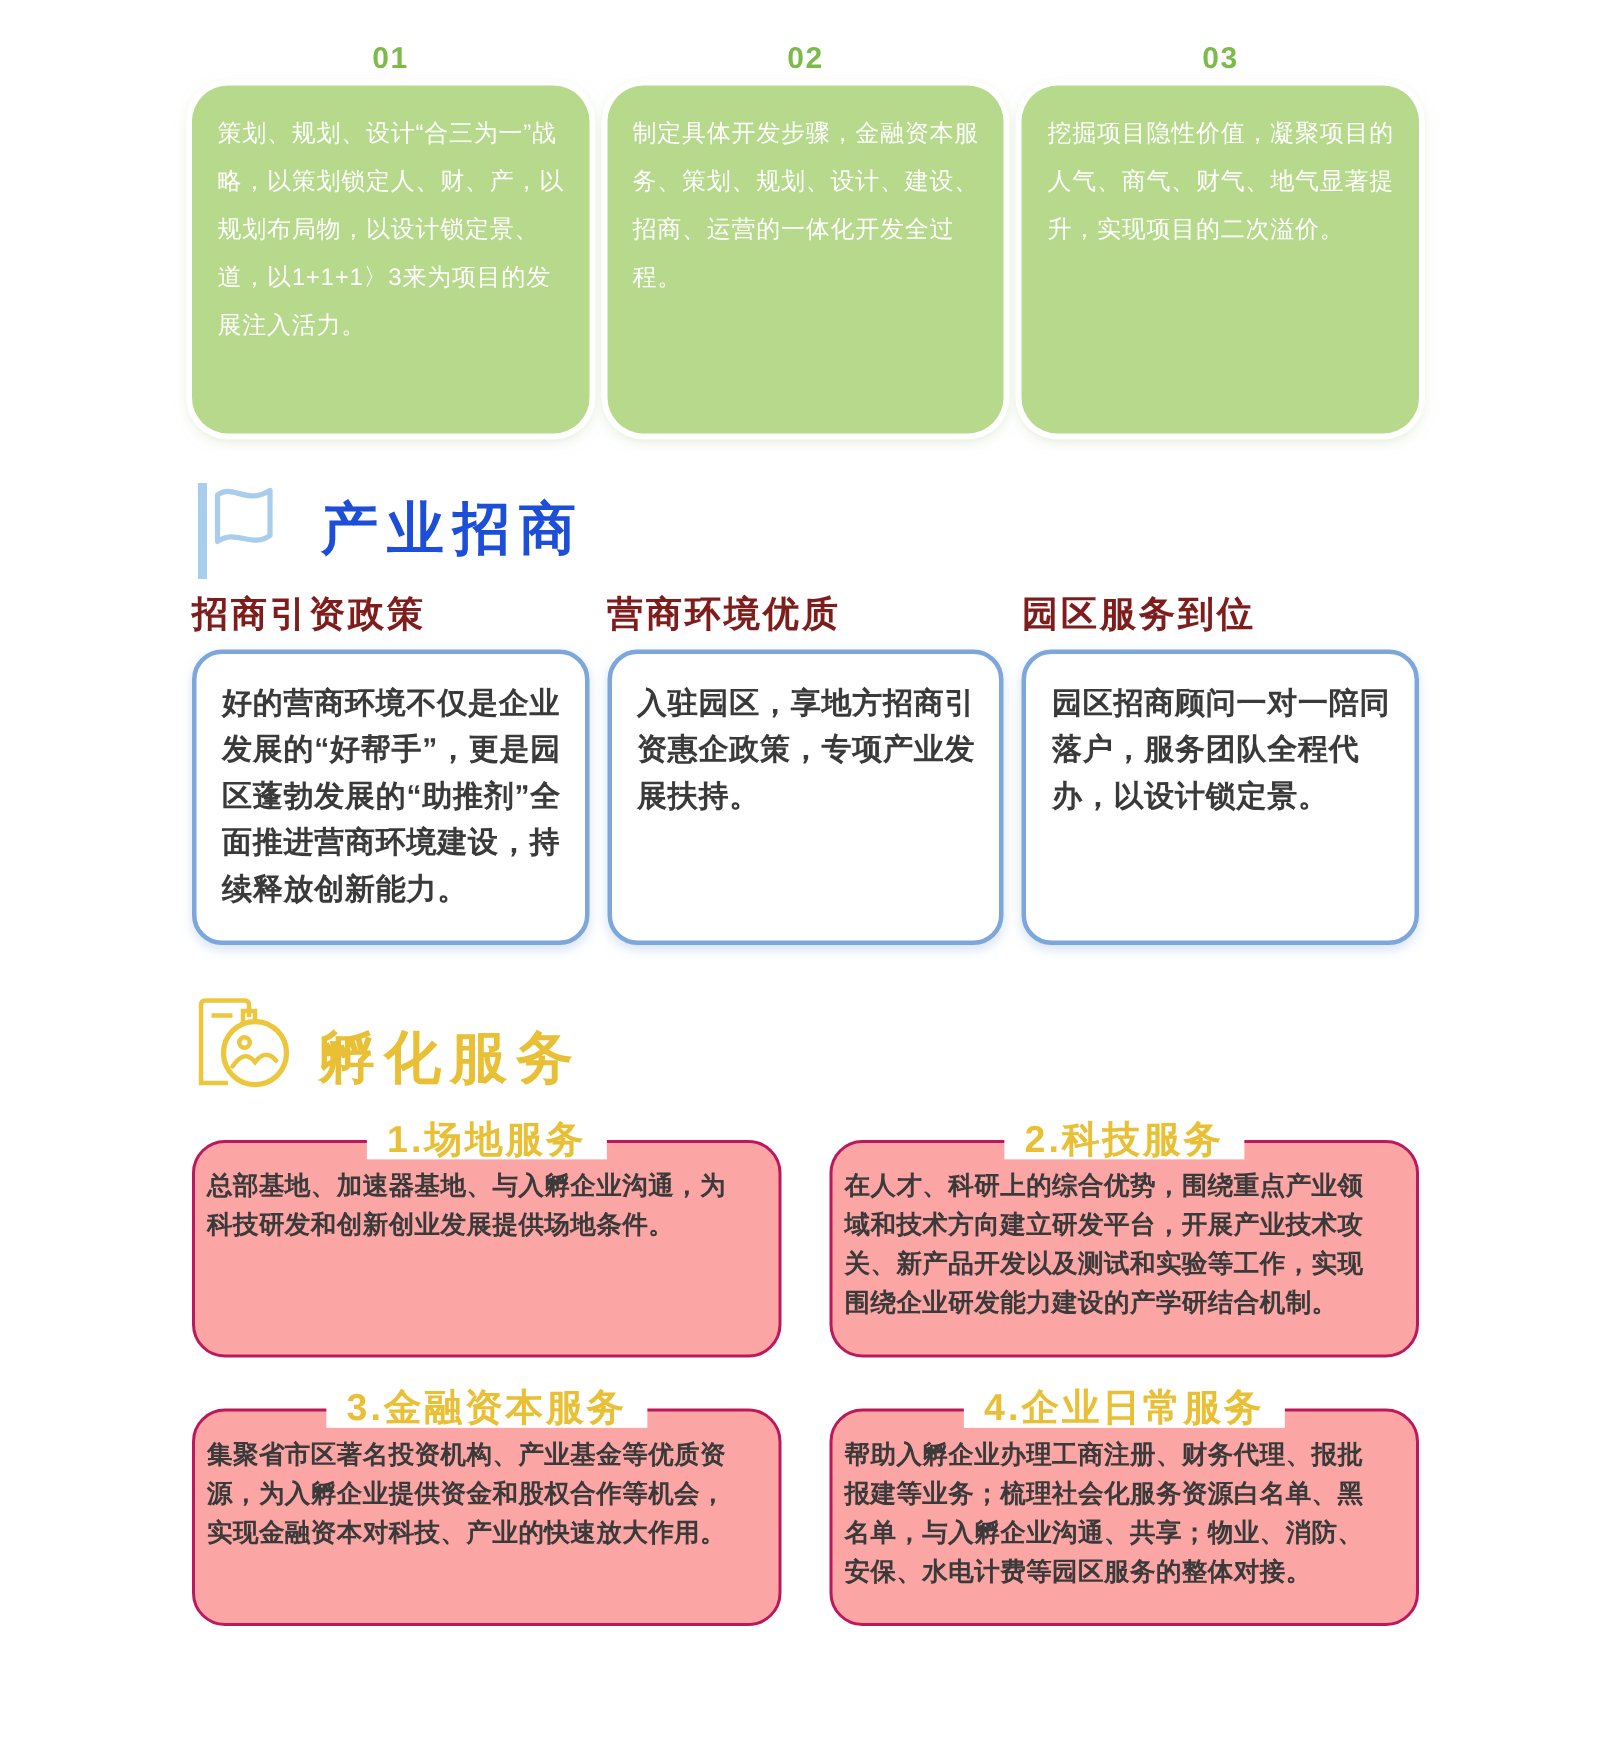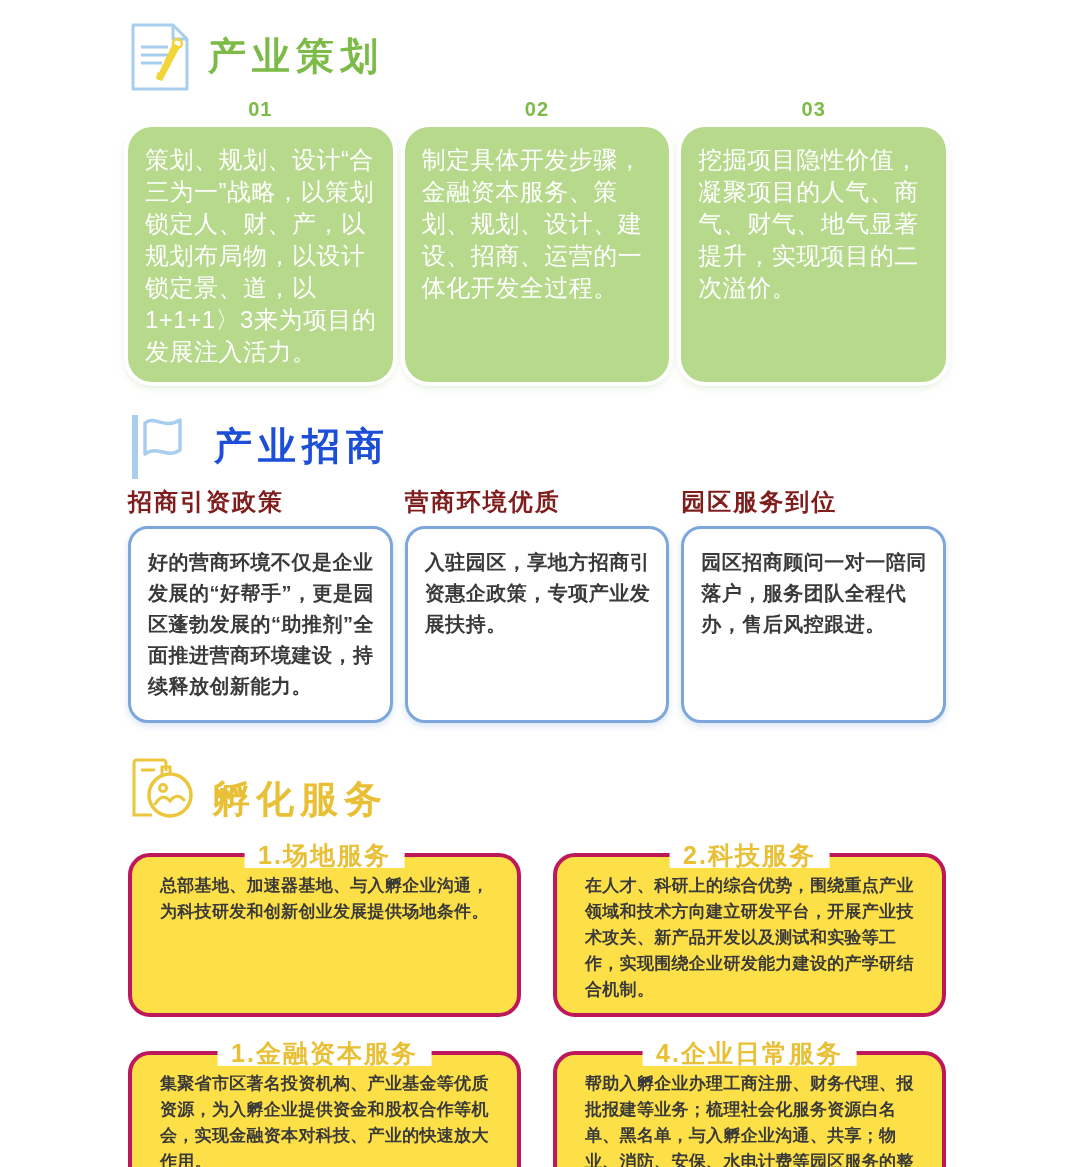--- a/index.html
+++ b/index.html
@@ -23,21 +23,21 @@
   .grid3 { display:grid; grid-template-columns:repeat(3,1fr); gap:12px; }
   .grid2 { display:grid; grid-template-columns:repeat(2,1fr); column-gap:32px; row-gap:34px; }
 
   
   .num-row { margin-top:6px; }
   .num { text-align:center; font-size:20px; font-weight:700; color:#7cbb47; letter-spacing:1px; }
   .green-cards { margin-top:6px; }
   .green-card {
     min-height:232px; background:#b6d98c; border-radius:24px;
     padding:17px 15px 14px 17px; color:#ffffff;
-    font-size:24px; line-height:32px; font-weight:500;
+    font-size:16px; line-height:32px; font-weight:500;
     box-shadow:0 0 0 4px #ffffff, 0 3px 10px rgba(168,198,134,.55);
     letter-spacing:.5px;
   }
 
   
   .sec-invest { margin-top:30px; }
   .col-heads { margin-top:4px; }
   .col-head { text-align:left; font-size:24px; font-weight:700; color:#7f1d1d; letter-spacing:2px; }
   .blue-cards { margin-top:8px; }
   .blue-card {
@@ -46,54 +46,39 @@
     padding:18px 15px 12px 17px;
     font-size:20px; line-height:31px; font-weight:600; color:#3a3a3a;
     box-shadow:0 3px 7px rgba(125,167,218,.30);
     letter-spacing:.5px;
   }
 
   
   .sec-incub { margin-top:34px; }
   .yellow-cards { margin-top:30px; }
   .yellow-card {
-    position:relative; min-height:145px; background:#fde047;
-    border:4px solid #be185d; border-radius:22px;
-    padding:16px 20px 10px 28px;
+    position:relative; min-height:145px; background:#fca5a5;
+    border:2px solid #be185d; border-radius:22px;
+    padding:16px 20px 10px 8px;
     font-size:17px; line-height:26px; font-weight:600; color:#3a3a3a;
     letter-spacing:.3px;
   }
   .yellow-card .chip {
     position:absolute; top:0; left:50%;
     transform:translate(-50%,-58%);
     background:#ffffff; padding:0 14px; white-space:nowrap;
     font-size:25px; font-weight:700; color:#e9c035; letter-spacing:2px;
   }
 </style>
 </head>
 <body>
 
 <div class="content">
 
   <section class="sec sec-plan">
-    <div class="sec-header">
-      <span class="icon">
-        <svg width="64" height="70" viewBox="0 0 64 70" fill="none">
-          <path d="M5 3 h40 l14 14 v50 h-54 z" stroke="#a9cdec" stroke-width="3" stroke-linejoin="round" fill="none"></path>
-          <path d="M45 3 v14 h14" stroke="#a9cdec" stroke-width="3" stroke-linejoin="round" fill="none"></path>
-          <line x1="13" y1="25" x2="40" y2="25" stroke="#a9cdec" stroke-width="3"></line>
-          <line x1="13" y1="33" x2="40" y2="33" stroke="#a9cdec" stroke-width="3"></line>
-          <line x1="13" y1="41" x2="34" y2="41" stroke="#a9cdec" stroke-width="3"></line>
-          <polygon points="28,57 34,59 52,25 45,21" fill="#f2d638"></polygon>
-          <path d="M28 57 l1.5 -7 l5 2 z" fill="#f2d638"></path>
-          <ellipse cx="49.5" cy="21.5" rx="4.5" ry="4" transform="rotate(28 49.5 21.5)" stroke="#f2d638" stroke-width="2.5" fill="none"></ellipse>
-        </svg>
-      </span>
-      <h2 class="sec-title t-green">产业策划</h2>
-    </div>
 
     <div class="grid3 num-row">
       <div class="num">01</div>
       <div class="num">02</div>
       <div class="num">03</div>
     </div>
 
     <div class="grid3 green-cards">
       <div class="green-card">
         <p>策划、规划、设计“合三为一”战略，以策划锁定人、财、产，以规划布局物，以设计锁定景、道，以1+1+1〉3来为项目的发展注入活力。</p>
@@ -125,21 +110,21 @@
     </div>
 
     <div class="grid3 blue-cards">
       <div class="blue-card">
         <p>好的营商环境不仅是企业发展的“好帮手”，更是园区蓬勃发展的“助推剂”全面推进营商环境建设，持续释放创新能力。</p>
       </div>
       <div class="blue-card">
         <p>入驻园区，享地方招商引资惠企政策，专项产业发展扶持。</p>
       </div>
       <div class="blue-card">
-        <p>园区招商顾问一对一陪同落户，服务团队全程代办，售后风控跟进。</p>
+        <p>园区招商顾问一对一陪同落户，服务团队全程代办，以设计锁定景。</p>
       </div>
     </div>
   </section>
 
   <section class="sec sec-incub">
     <div class="sec-header">
       <span class="icon">
         <svg width="68" height="66" viewBox="0 0 68 66" fill="none">
           <path d="M6 6 q0 -3 3 -3 h26 q3 0 3 3 v8" stroke="#ecc63d" stroke-width="3" fill="none"></path>
           <path d="M6 6 v52 h18" stroke="#ecc63d" stroke-width="3" fill="none"></path>
@@ -156,21 +141,21 @@
     <div class="grid2 yellow-cards">
       <div class="yellow-card">
         <span class="chip">1.场地服务</span>
         <p>总部基地、加速器基地、与入孵企业沟通，为科技研发和创新创业发展提供场地条件。</p>
       </div>
       <div class="yellow-card">
         <span class="chip">2.科技服务</span>
         <p>在人才、科研上的综合优势，围绕重点产业领域和技术方向建立研发平台，开展产业技术攻关、新产品开发以及测试和实验等工作，实现围绕企业研发能力建设的产学研结合机制。</p>
       </div>
       <div class="yellow-card">
-        <span class="chip">1.金融资本服务</span>
+        <span class="chip">3.金融资本服务</span>
         <p>集聚省市区著名投资机构、产业基金等优质资源，为入孵企业提供资金和股权合作等机会，实现金融资本对科技、产业的快速放大作用。</p>
       </div>
       <div class="yellow-card">
         <span class="chip">4.企业日常服务</span>
         <p>帮助入孵企业办理工商注册、财务代理、报批报建等业务；梳理社会化服务资源白名单、黑名单，与入孵企业沟通、共享；物业、消防、安保、水电计费等园区服务的整体对接。</p>
       </div>
     </div>
   </section>
 
 </div>

